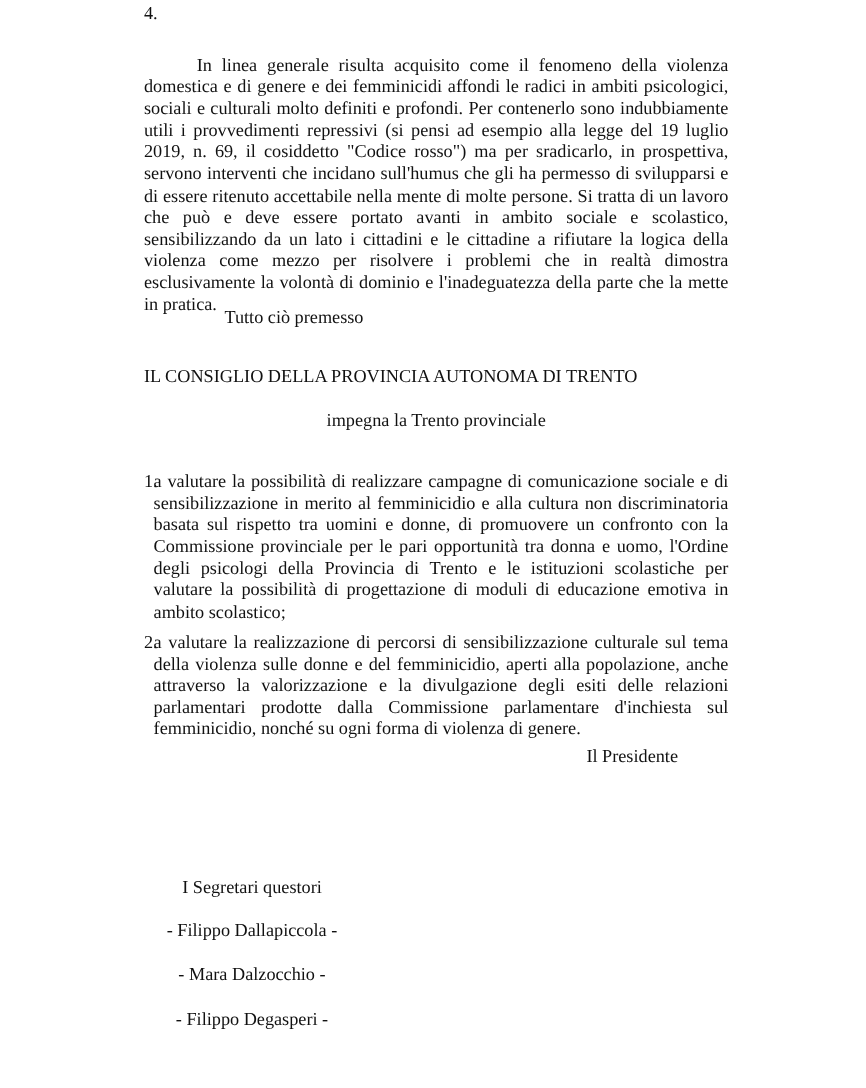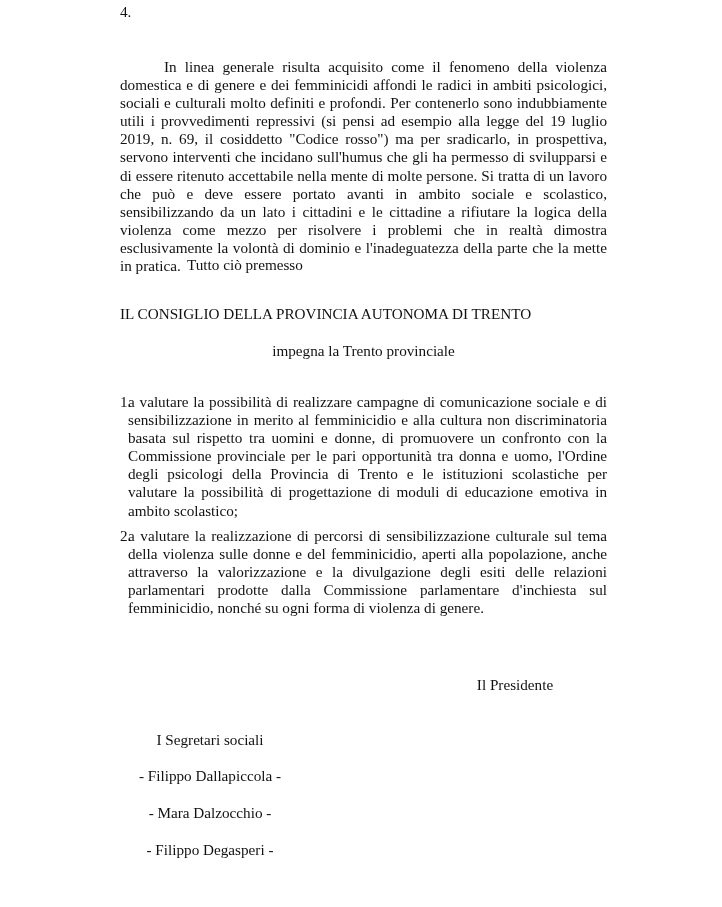--- a/index.html
+++ b/index.html
@@ -5,34 +5,34 @@
     html, body { margin: 0; padding: 0; background: #ffffff; }
     body {
       width: 722px; height: 907px; overflow: hidden; position: relative;
       font-family: "Liberation Serif", "DejaVu Serif", serif;
       color: #111111; font-size: 15.2px;
     }
     .page { position: absolute; left: 0; top: 0; width: 722px; height: 907px; }
     .abs { position: absolute; }
     .page-number { left: 120px; top: 3px; line-height: 18px; }
     .para {
-      left: 120px; top: 58px; width: 487px;
+      left: 120px; top: 46px; width: 487px;
       line-height: 18.1px; text-align: justify; text-indent: 44px;
     }
     .premise { left: 164px; top: 256px; line-height: 18px; padding-left: 23px; }
     .heading { left: 120px; width: 487px; top: 305px; text-align: left; line-height: 18px; }
     .subheading { left: 120px; width: 487px; top: 342px; text-align: center; line-height: 18px; }
     .list { left: 120px; width: 487px; margin: 0; padding: 0; list-style: none; }
     .list-item { position: absolute; left: 0; width: 487px; }
     .num { position: absolute; left: 0; top: 0; line-height: 18.1px; }
     .item-text { margin-left: 8px; text-align: justify; line-height: 18.1px; }
     .item1 { top: 393px; }
     .item2 { top: 527px; }
     .sig { text-align: center; line-height: 18px; }
-    .president-title { left: 465px; width: 100px; top: 676px; }
+    .president-title { left: 465px; width: 100px; top: 622px; text-align: right; }
     .president-name { left: 440px; width: 150px; top: 679px; }
     .secretaries-title { left: 120px; width: 180px; top: 731px; }
     .sec-1 { left: 120px; width: 180px; top: 767px; }
     .sec-2 { left: 120px; width: 180px; top: 804px; }
     .sec-3 { left: 120px; width: 180px; top: 841px; }
   </style>
 </head>
 <body>
 
 <div class="page">
@@ -52,17 +52,17 @@
       <div class="item-text">a valutare la possibilità di realizzare campagne di comunicazione sociale e di sensibilizzazione in merito al femminicidio e alla cultura non discriminatoria basata sul rispetto tra uomini e donne, di promuovere un confronto con la Commissione provinciale per le pari opportunità tra donna e uomo, l'Ordine degli psicologi della Provincia di Trento e le istituzioni scolastiche per valutare la possibilità di progettazione di moduli di educazione emotiva in ambito scolastico;</div>
     </li>
     <li class="list-item item2">
       <span class="num">2.</span>
       <div class="item-text">a valutare la realizzazione di percorsi di sensibilizzazione culturale sul tema della violenza sulle donne e del femminicidio, aperti alla popolazione, anche attraverso la valorizzazione e la divulgazione degli esiti delle relazioni parlamentari prodotte dalla Commissione parlamentare d'inchiesta sul femminicidio, nonché su ogni forma di violenza di genere.</div>
     </li>
   </ol>
 
   <div class="abs sig president-title">Il Presidente</div>
 
-  <div class="abs sig secretaries-title">I Segretari sociali</div>
+  <div class="abs sig secretaries-title">I Segretari questori</div>
   <div class="abs sig sec-1">- Filippo Dallapiccola -</div>
   <div class="abs sig sec-2">- Mara Dalzocchio -</div>
   <div class="abs sig sec-3">- Filippo Degasperi -</div>
 </div>
 
 </body></html>

